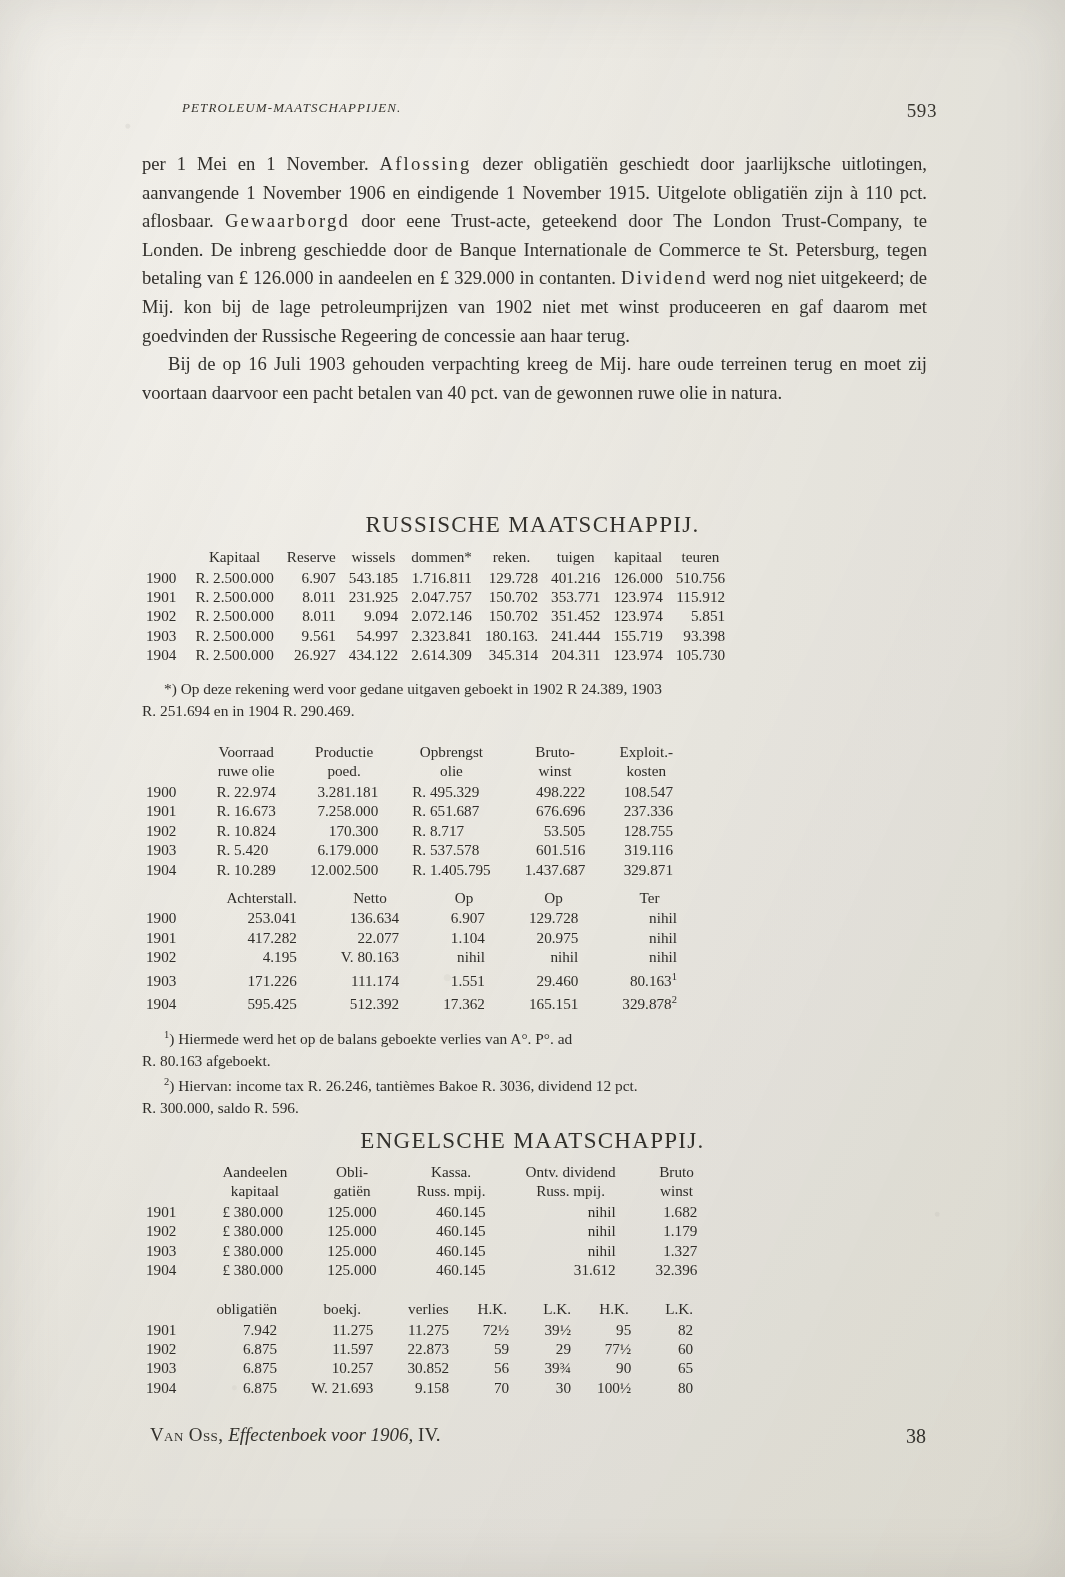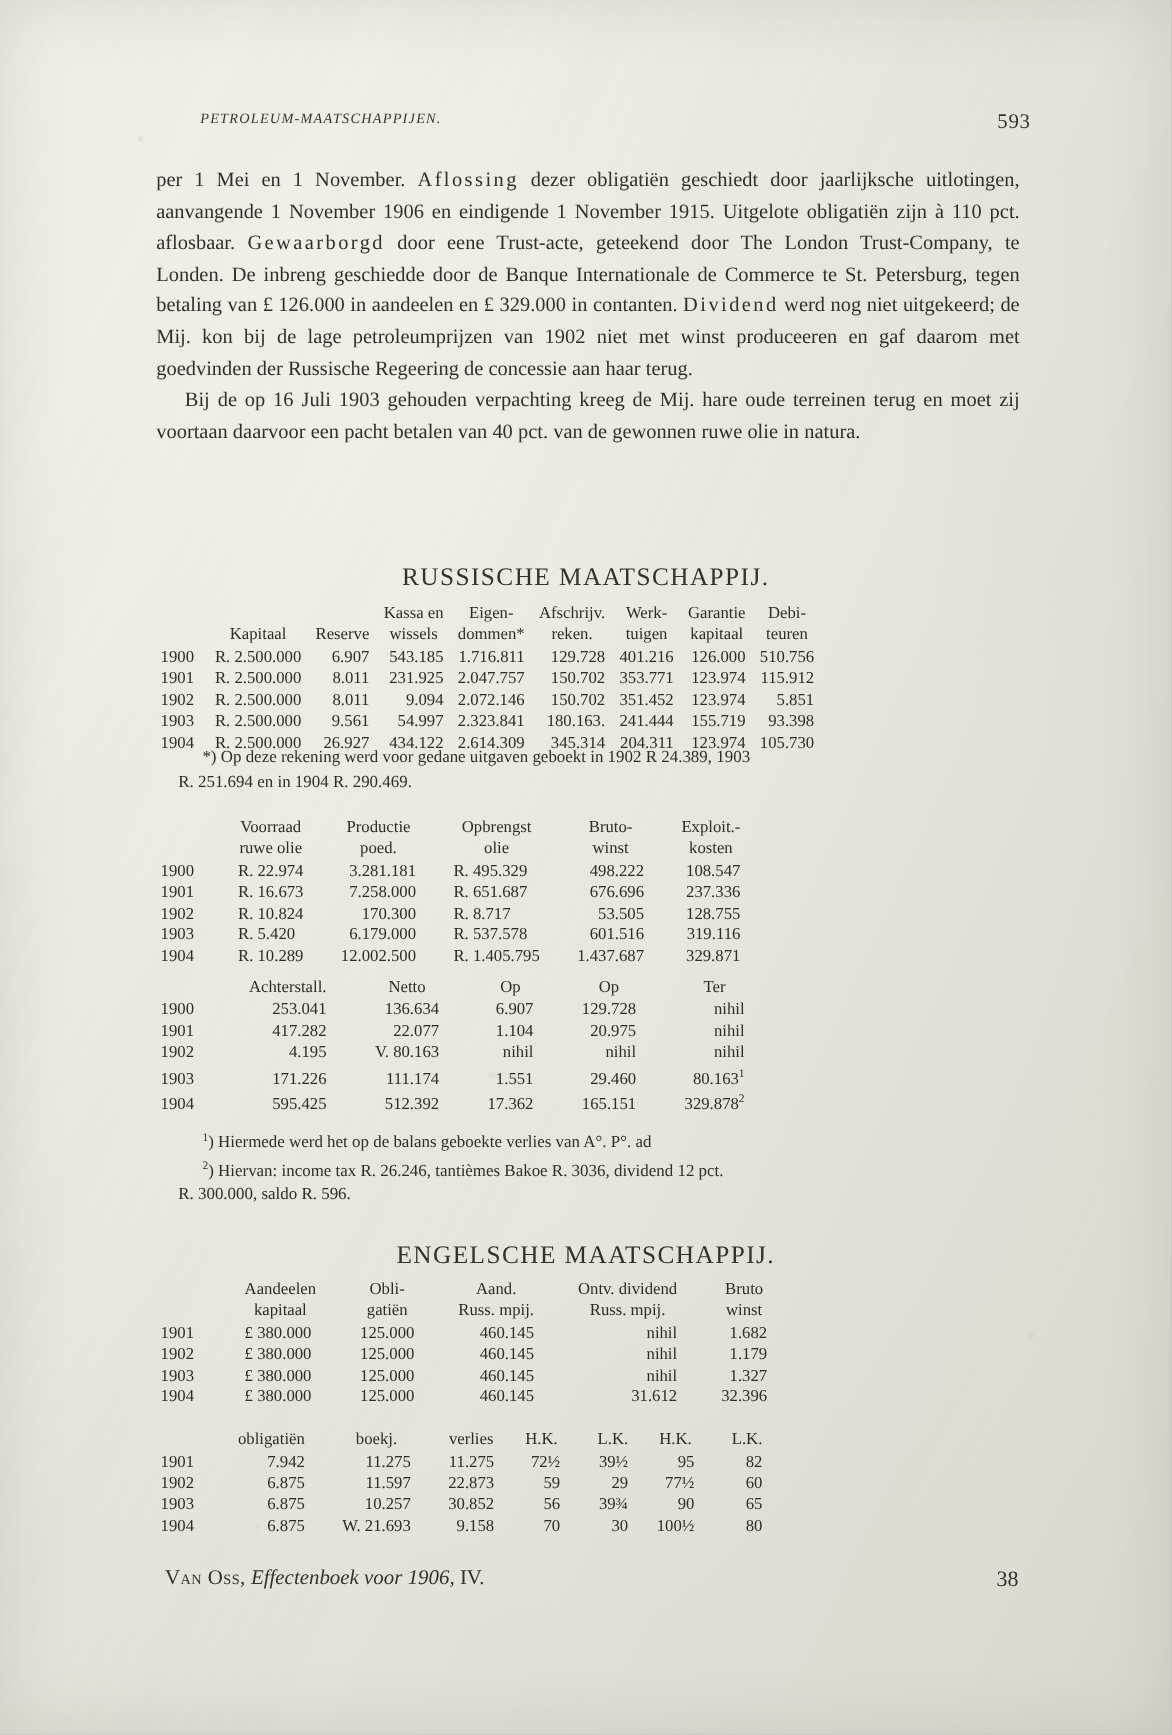--- a/index.html
+++ b/index.html
@@ -152,21 +152,20 @@
   #tbl-koers th.kkhead { padding-left: 26px; }
 
   
   .footnote {
     position: absolute;
     left: 142px;
     width: 790px;
     font-size: 15.4px;
     line-height: 21.5px;
     color: #2f2d29;
-    margin-left: 20px;
   }
   #fn-star  { top: 678px; }
   #fn-one   { top: 1024px; }
   .fn-ind { text-indent: 22px; }
   sup { font-size: 10.5px; vertical-align: super; }
 
   
   .pagefoot {
     position: absolute;
     left: 150px;
@@ -197,31 +196,20 @@
 
     <div class="prose">
       <p><span>per 1 Mei en 1 November. </span><span class="sp">Aflossing</span><span> dezer obligatiën geschiedt door jaarlijksche uitlotingen, aanvangende 1 November 1906 en eindigende 1 November 1915. Uitgelote obligatiën zijn à 110 pct. aflosbaar. </span><span class="sp">Gewaarborgd</span><span> door eene Trust-acte, geteekend door The London Trust-Company, te Londen. De inbreng geschiedde door de Banque Internationale de Commerce te St. Petersburg, tegen betaling van £ 126.000 in aandeelen en £ 329.000 in contanten. </span><span class="sp">Dividend</span><span> werd nog niet uitgekeerd; de Mij. kon bij de lage petroleumprijzen van 1902 niet met winst produceeren en gaf daarom met goedvinden der Russische Regeering de concessie aan haar terug.</span></p>
       <p>Bij de op 16 Juli 1903 gehouden verpachting kreeg de Mij. hare oude terreinen terug en moet zij voortaan daarvoor een pacht betalen van 40 pct. van de gewonnen ruwe olie in natura.</p>
     </div>
 
     <div class="section-title" id="sec-rus">RUSSISCHE MAATSCHAPPIJ.</div>
 
     <table class="fin" id="tbl-rus">
       <thead>
-        <tr>
-          <th></th>
-          <th></th>
-          <th></th>
-          <th>Kassa en</th>
-          <th>Eigen-</th>
-          <th>Afschrijv.</th>
-          <th>Werk-</th>
-          <th>Garantie</th>
-          <th>Debi-</th>
-        </tr>
         <tr class="hdr2">
           <th></th>
           <th>Kapitaal</th>
           <th>Reserve</th>
           <th>wissels</th>
           <th>dommen*</th>
           <th>reken.</th>
           <th>tuigen</th>
           <th>kapitaal</th>
           <th>teuren</th>
@@ -404,33 +392,34 @@
           <td>512.392</td>
           <td>17.362</td>
           <td>165.151</td>
           <td><span>329.878</span><sup>2</sup></td>
         </tr>
       </tbody>
     </table>
 
     <div class="footnote" id="fn-one">
       <div class="fn-ind"><sup>1</sup><span>) Hiermede werd het op de balans geboekte verlies van A°. P°. ad</span></div>
+      <div>R. 80.163 afgeboekt.</div>
       <div class="fn-ind"><sup>2</sup><span>) Hiervan: income tax R. 26.246, tantièmes Bakoe R. 3036, dividend 12 pct.</span></div>
       <div>R. 300.000, saldo R. 596.</div>
     </div>
 
     <div class="section-title" id="sec-eng">ENGELSCHE MAATSCHAPPIJ.</div>
 
     <table class="fin" id="tbl-eng">
       <thead>
         <tr>
           <th></th>
           <th>Aandeelen</th>
           <th>Obli-</th>
-          <th>Aand.</th>
+          <th>Kassa.</th>
           <th>Ontv. dividend</th>
           <th>Bruto</th>
         </tr>
         <tr class="hdr2">
           <th></th>
           <th>kapitaal</th>
           <th>gatiën</th>
           <th>Russ. mpij.</th>
           <th>Russ. mpij.</th>
           <th>winst</th>

